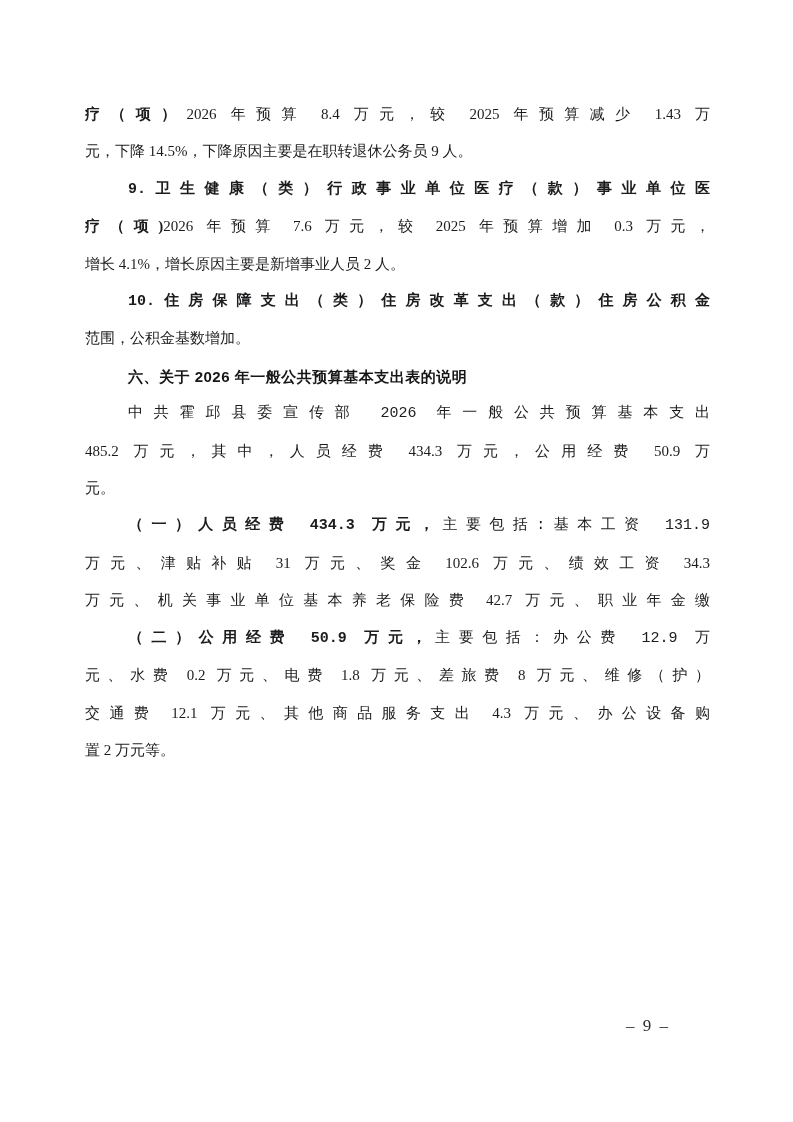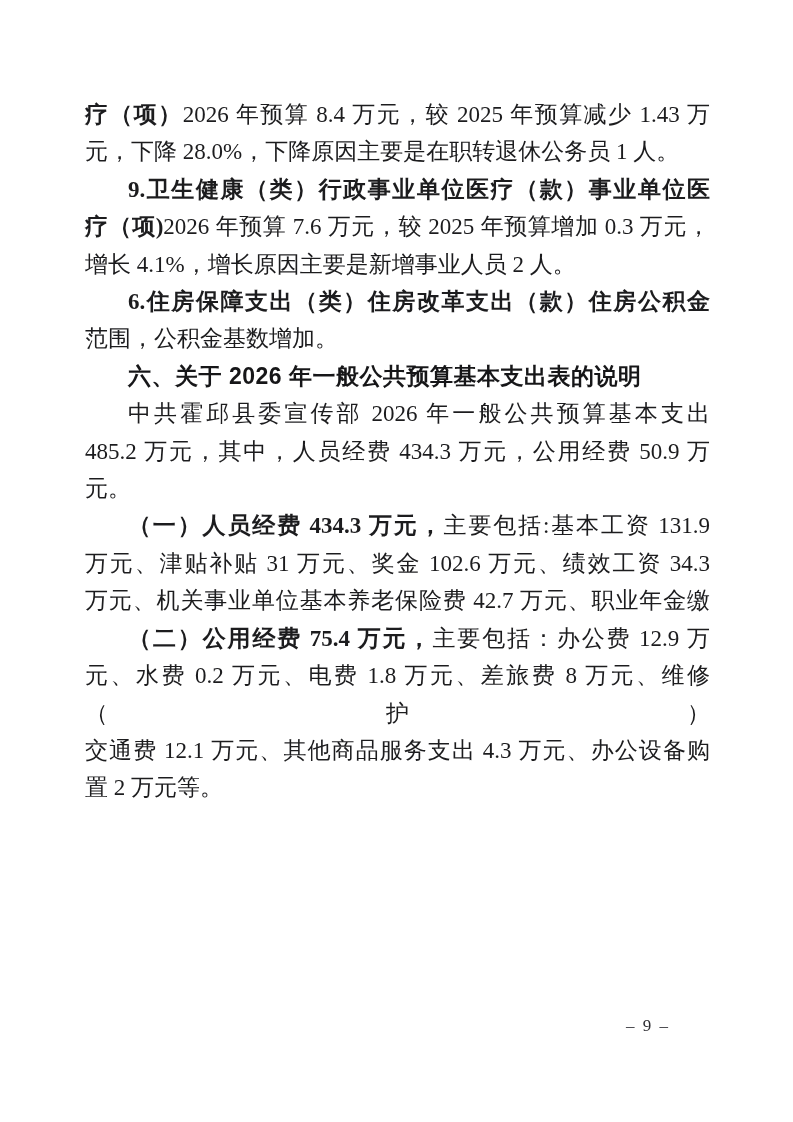--- a/index.html
+++ b/index.html
@@ -15,33 +15,34 @@
     overflow: hidden;
   }
   .doc-body {
     position: absolute;
     left: 85px;
     top: 96px;
     width: 625px;
   }
   .line {
     font-family: "Liberation Serif", "DejaVu Serif", serif;
-    font-size: 23px;
+    font-size: 15px;
     line-height: 37.4px;
     color: #1c1c1e;
     text-align: justify;
     text-align-last: justify;
     text-justify: inter-character;
   }
   .line.nofill {
     text-align: left;
     text-align-last: left;
   }
   .line.indent {
     text-indent: 43px;
+    font-family: Liberation Mono, monospace;
   }
   .line .b {
     font-weight: bold;
   }
   .line.hei {
     font-family: "Liberation Sans", "DejaVu Sans", sans-serif;
     font-weight: bold;
     letter-spacing: 0.5px;
     color: #161618;
   }
@@ -57,32 +58,32 @@
     letter-spacing: 2px;
     white-space: nowrap;
   }
 </style>
 </head>
 <body>
 
 <div class="page">
   <div class="doc-body" id="doc-body">
       <div class="line"><span class="b">疗（项）</span><span class="r">2026 年预算 8.4 万元，较 2025 年预算减少 1.43 万</span></div>
-      <div class="line nofill"><span class="r">元，下降 28.0%，下降原因主要是在职转退休公务员 1 人。</span></div>
+      <div class="line nofill"><span class="r">元，下降 14.5%，下降原因主要是在职转退休公务员 9 人。</span></div>
       <div class="line indent"><span class="b">9.卫生健康（类）行政事业单位医疗（款）事业单位医</span></div>
       <div class="line"><span class="b">疗（项)</span><span class="r">2026 年预算 7.6 万元，较 2025 年预算增加 0.3 万元，</span></div>
       <div class="line nofill"><span class="r">增长 4.1%，增长原因主要是新增事业人员 2 人。</span></div>
-      <div class="line indent"><span class="b">6.住房保障支出（类）住房改革支出（款）住房公积金</span></div>
+      <div class="line indent"><span class="b">10.住房保障支出（类）住房改革支出（款）住房公积金</span></div>
       <div class="line nofill"><span class="r">范围，公积金基数增加。</span></div>
       <div class="line nofill indent hei"><span class="b">六、关于 2026 年一般公共预算基本支出表的说明</span></div>
       <div class="line indent"><span class="r">中共霍邱县委宣传部 2026 年一般公共预算基本支出</span></div>
       <div class="line"><span class="r">485.2 万元，其中，人员经费 434.3 万元，公用经费 50.9 万</span></div>
       <div class="line nofill"><span class="r">元。</span></div>
       <div class="line indent"><span class="b">（一）人员经费 434.3 万元，</span><span class="r">主要包括:基本工资 131.9</span></div>
       <div class="line"><span class="r">万元、津贴补贴 31 万元、奖金 102.6 万元、绩效工资 34.3</span></div>
       <div class="line"><span class="r">万元、机关事业单位基本养老保险费 42.7 万元、职业年金缴</span></div>
-      <div class="line indent"><span class="b">（二）公用经费 75.4 万元，</span><span class="r">主要包括：办公费 12.9 万</span></div>
+      <div class="line indent"><span class="b">（二）公用经费 50.9 万元，</span><span class="r">主要包括：办公费 12.9 万</span></div>
       <div class="line"><span class="r">元、水费 0.2 万元、电费 1.8 万元、差旅费 8 万元、维修（护）</span></div>
       <div class="line"><span class="r">交通费 12.1 万元、其他商品服务支出 4.3 万元、办公设备购</span></div>
       <div class="line nofill"><span class="r">置 2 万元等。</span></div>
     </div>
   <div class="page-number">– 9 –</div>
 </div>
 
 </body></html>

